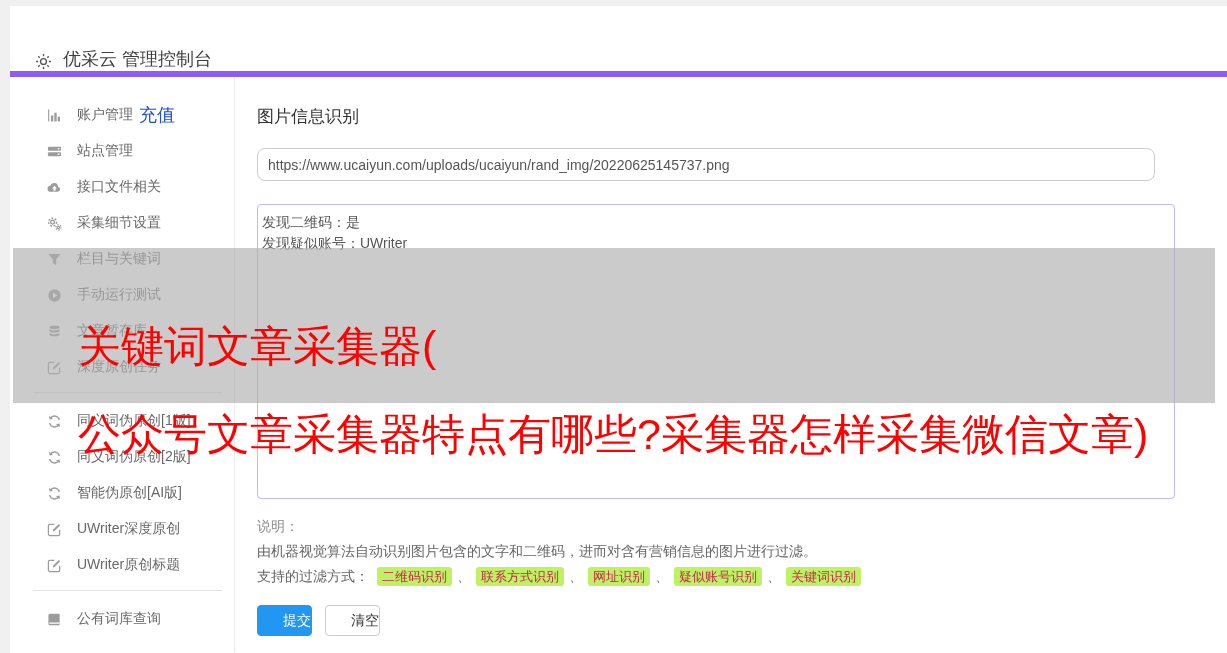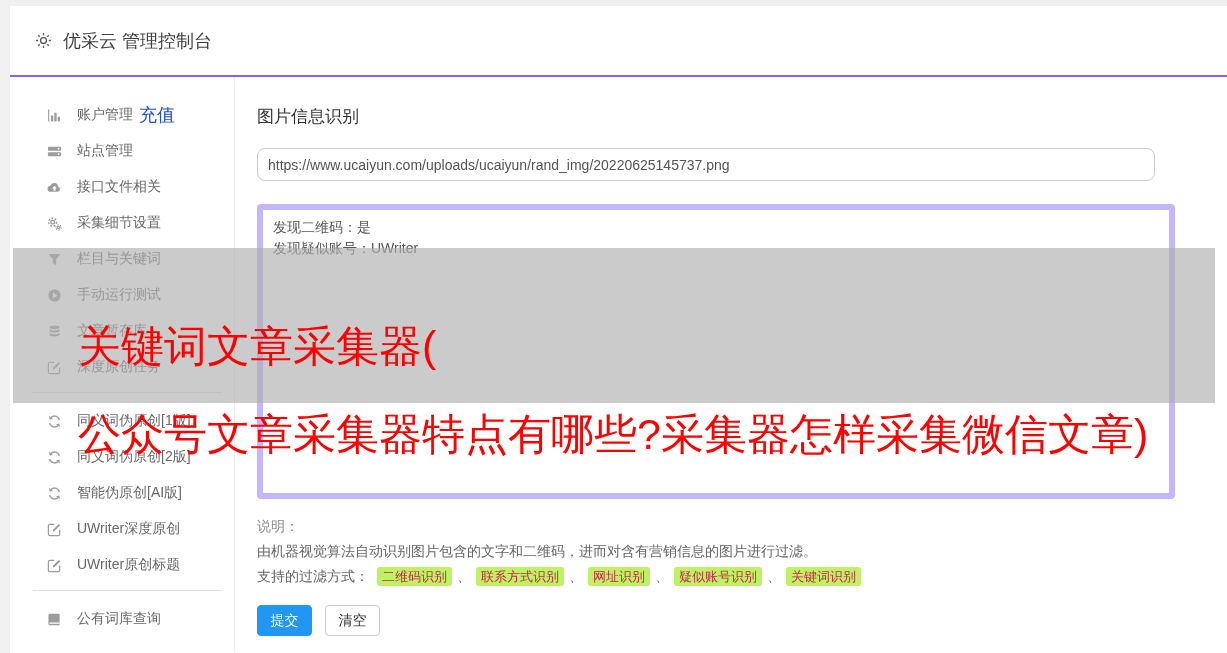--- a/index.html
+++ b/index.html
@@ -3,53 +3,53 @@
 <meta charset="utf-8">
 <style>
   * { margin:0; padding:0; box-sizing:border-box; }
   html,body { background:#f0f0f0; }
   .page {
     position:relative; width:1227px; height:653px; overflow:hidden;
     background:#f0f0f0;
     font-family:"Liberation Sans","DejaVu Sans",sans-serif;
   }
   .shell { position:absolute; left:10px; top:6px; right:0; bottom:0; background:#fff; }
-  .header { height:71px; border-bottom:2px solid #8b5cf6; display:flex; align-items:center; padding-left:24px; }
+  .header { height:71px; border-bottom:6px solid #8b5cf6; display:flex; align-items:flex-end; padding-left:24px; }
   .header-icon { display:inline-flex; margin-right:10px; }
   .header-title { font-size:18px; color:#3f3f3f; }
   .body { display:flex; height:calc(100% - 72px); }
   .sidebar { width:225px; border-right:1px solid #ececec; padding-top:20px; }
   .side-item { height:36px; display:flex; align-items:center; padding-left:36px; cursor:pointer; }
   .side-icon { width:16px; display:inline-flex; justify-content:center; margin-right:15px; }
   .side-label { font-size:14px; color:#686868; }
   .side-badge { font-size:18px; color:#1d4ed8; margin-left:6px; }
   .side-divider { height:1px; background:#e3e3e3; margin:7px 12px 10px 23px; }
   .content { flex:1; padding:28px 0 0 22px; }
   .content-title { font-size:17px; color:#333; }
   .url-input {
     display:block; margin-top:20px; width:898px; height:33px;
     border:1px solid #ccc; border-radius:8px; padding:0 10px;
     font-size:14px; color:#555; outline:none;
     font-family:"Liberation Sans","DejaVu Sans",sans-serif;
   }
   .result-area {
     display:block; margin-top:23px; width:918px; height:295px;
-    border:6px solid #c4b5fd; border-radius:4px; padding:7px 10px;
+    border:1px solid #c4b5fd; border-radius:4px; padding:7px 4px;
     font-size:14px; color:#555; line-height:21px; resize:none; outline:none; overflow:hidden;
     font-family:"Liberation Sans","DejaVu Sans",sans-serif;
   }
   .desc { margin-top:15px; font-size:14px; line-height:25px; }
   .desc-label { color:#8c8c8c; }
   .desc-line { color:#666; }
   .filters-line { color:#666; display:flex; align-items:center; flex-wrap:wrap;gap:8px; }
   .tag { background:#bef264; color:#c7254e; padding:2px 5px; border-radius:3px; font-size:13px; }
   .tag-sep { color:#666; margin:0 5px; }
   .btn-row { margin-top:16px; display:flex; gap:13px; }
   .btn { width:55px; height:31px; border-radius:4px; font-size:14px; cursor:pointer;
-         font-family:"Liberation Sans","DejaVu Sans",sans-serif; }
+         font-family:"Liberation Sans","DejaVu Sans",sans-serif;text-align:right; }
   .btn-primary { background:#2196f3; color:#fff; border:1px solid #2196f3; }
   .btn-default { background:#fff; color:#333; border:1px solid #ccc; }
   .band { position:absolute; left:13px; top:248px; width:1202px; height:155px;
           background:rgba(175,175,175,0.65); z-index:5; }
   .wm { position:absolute; left:78px; color:#ff0000; font-size:43px; line-height:1;
         z-index:6; white-space:nowrap; }
   #wm1 { top:325px; }
   #wm2 { top:413px; }
 </style>
 </head>

